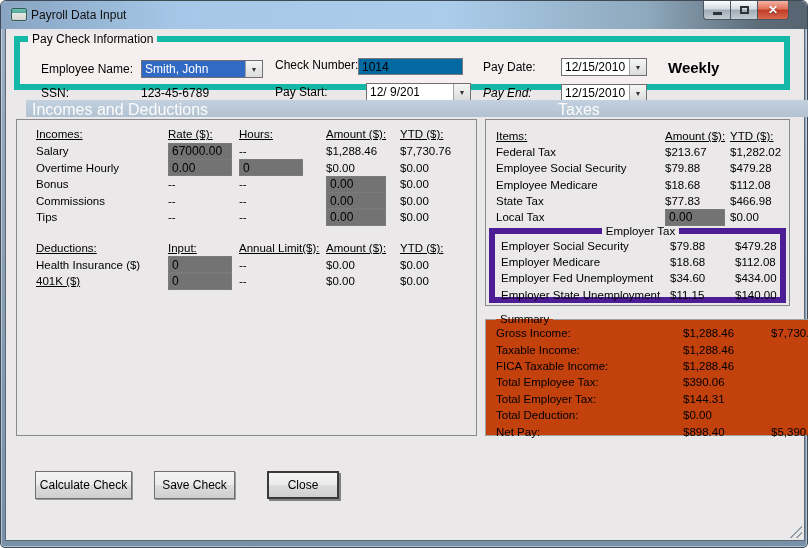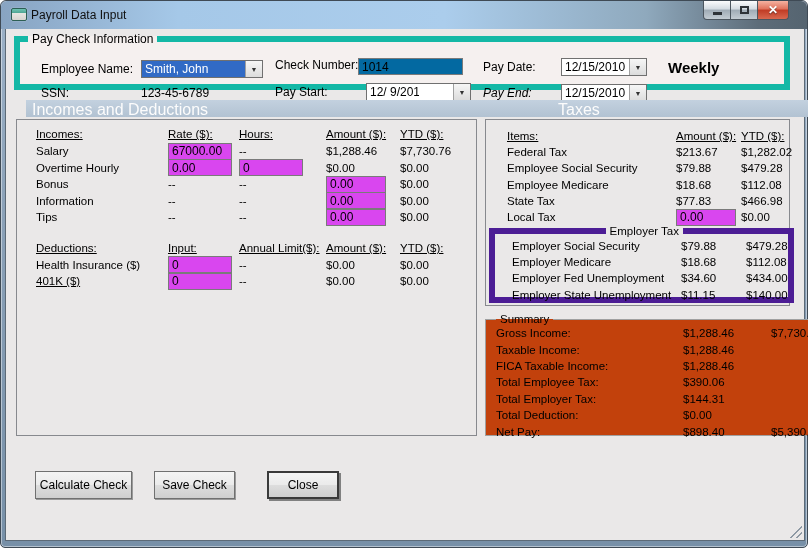--- a/index.html
+++ b/index.html
@@ -36,21 +36,21 @@
   
   .client { position:absolute; left:4px; top:28px; width:800px; height:512px;
     background:#eae8e8; border:1px solid #5c6a77; border-top:none; }
 
   
   fieldset { border:1px solid #a5a5a5; }
   fieldset legend { font-size:12px; padding:0 4px; margin-left:8px; }
   .paycheck { position:absolute; left:8px; top:3px; width:776px; height:58px;
     border:6px solid #14b8a6; background:#f5f0ef; }
   .pc-label { position:absolute; white-space:nowrap; }
-  .tb { border:1px solid #7a7a7a; background:#d946ef; height:17px; font-family:"Liberation Sans",sans-serif;
+  .tb { border:1px solid #7a7a7a; background:#737373; height:17px; font-family:"Liberation Sans",sans-serif;
     font-size:12px; padding:0 3px; }
   .tb.readonly { background:#0369a1; }
   .combo { position:absolute; height:18px; border:1px solid #707070; background:#fff;
     display:flex; align-items:stretch; cursor:default; }
   .combo-text { flex:1; padding:1px 3px; font-size:12px; white-space:nowrap; overflow:hidden; }
   .combo-text.sel { background:#316ac5; color:#fff; }
   .combo-btn { width:17px; border-left:1px solid #a0a0a0;
     background:linear-gradient(to bottom,#f6f6f6,#dcdcdc); display:flex; align-items:center;
     justify-content:center; font-size:7px; color:#333; }
   .weekly { position:absolute; left:648px; top:13px; font-size:15px; font-weight:bold; }
@@ -62,21 +62,21 @@
   .secbar .right-cap { position:absolute; left:484px; top:1px;margin-left:48px; }
 
   
   .panel { position:absolute; border:1px solid #87898e; background:#eae8e8; }
   .panel.incomes { left:10px; top:90px; width:461px; height:317px; padding:6px 0 0 19px; }
   .panel.taxes { left:479px; top:90px; width:305px; height:187px; padding:8px 0 0 10px; }
 
   .row5 { display:grid; grid-template-columns:132px 71px 87px 74px 1fr; height:16.6px;
     align-items:center; font-size:11.5px; white-space:nowrap; }
   .row3 { display:grid; grid-template-columns:169px 65px 1fr; height:16.2px;
-    align-items:center; font-size:11.5px; white-space:nowrap;margin-left:11px; }
+    align-items:center; font-size:11.5px; white-space:nowrap; }
   .rowS { display:grid; grid-template-columns:167px 68px 1fr; height:16.4px;
     align-items:center; font-size:11.5px; white-space:nowrap;gap:20px; }
   .hdr span { text-decoration:underline; }
   .u { text-decoration:underline; }
   .spacer { height:14px; }
   .row5 .tb, .row3 .tb { height:17px; margin:0; }
   .tb.w64 { width:64px; } .tb.w60 { width:60px; }
 
   
   .employer { position:absolute; left:3px; top:105px; width:297px; height:78px;
@@ -182,21 +182,21 @@
         <span>$0.00</span>
       </div>
       <div class="row5">
         <span>Bonus</span>
         <span>--</span>
         <span>--</span>
         <span><input class="tb w60" value="0.00" style=""></span>
         <span>$0.00</span>
       </div>
       <div class="row5">
-        <span>Information</span>
+        <span>Commissions</span>
         <span>--</span>
         <span>--</span>
         <span><input class="tb w60" value="0.00" style=""></span>
         <span>$0.00</span>
       </div>
       <div class="row5">
         <span>Tips</span>
         <span>--</span>
         <span>--</span>
         <span><input class="tb w60" value="0.00" style=""></span>

